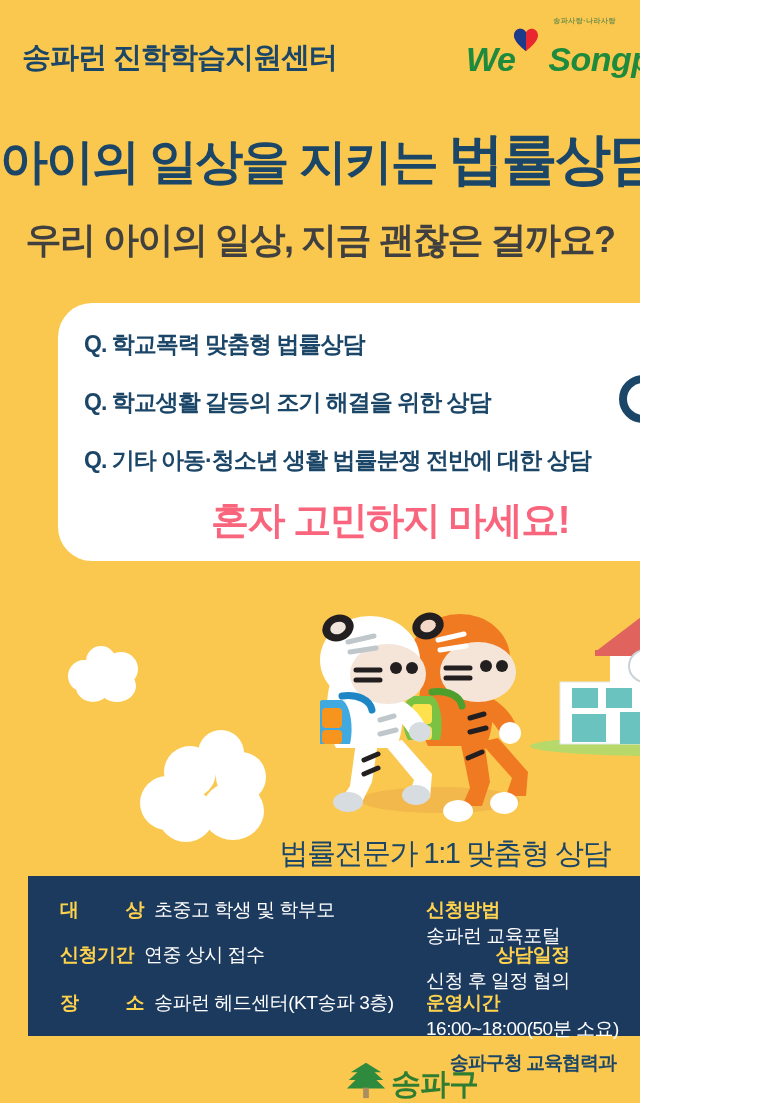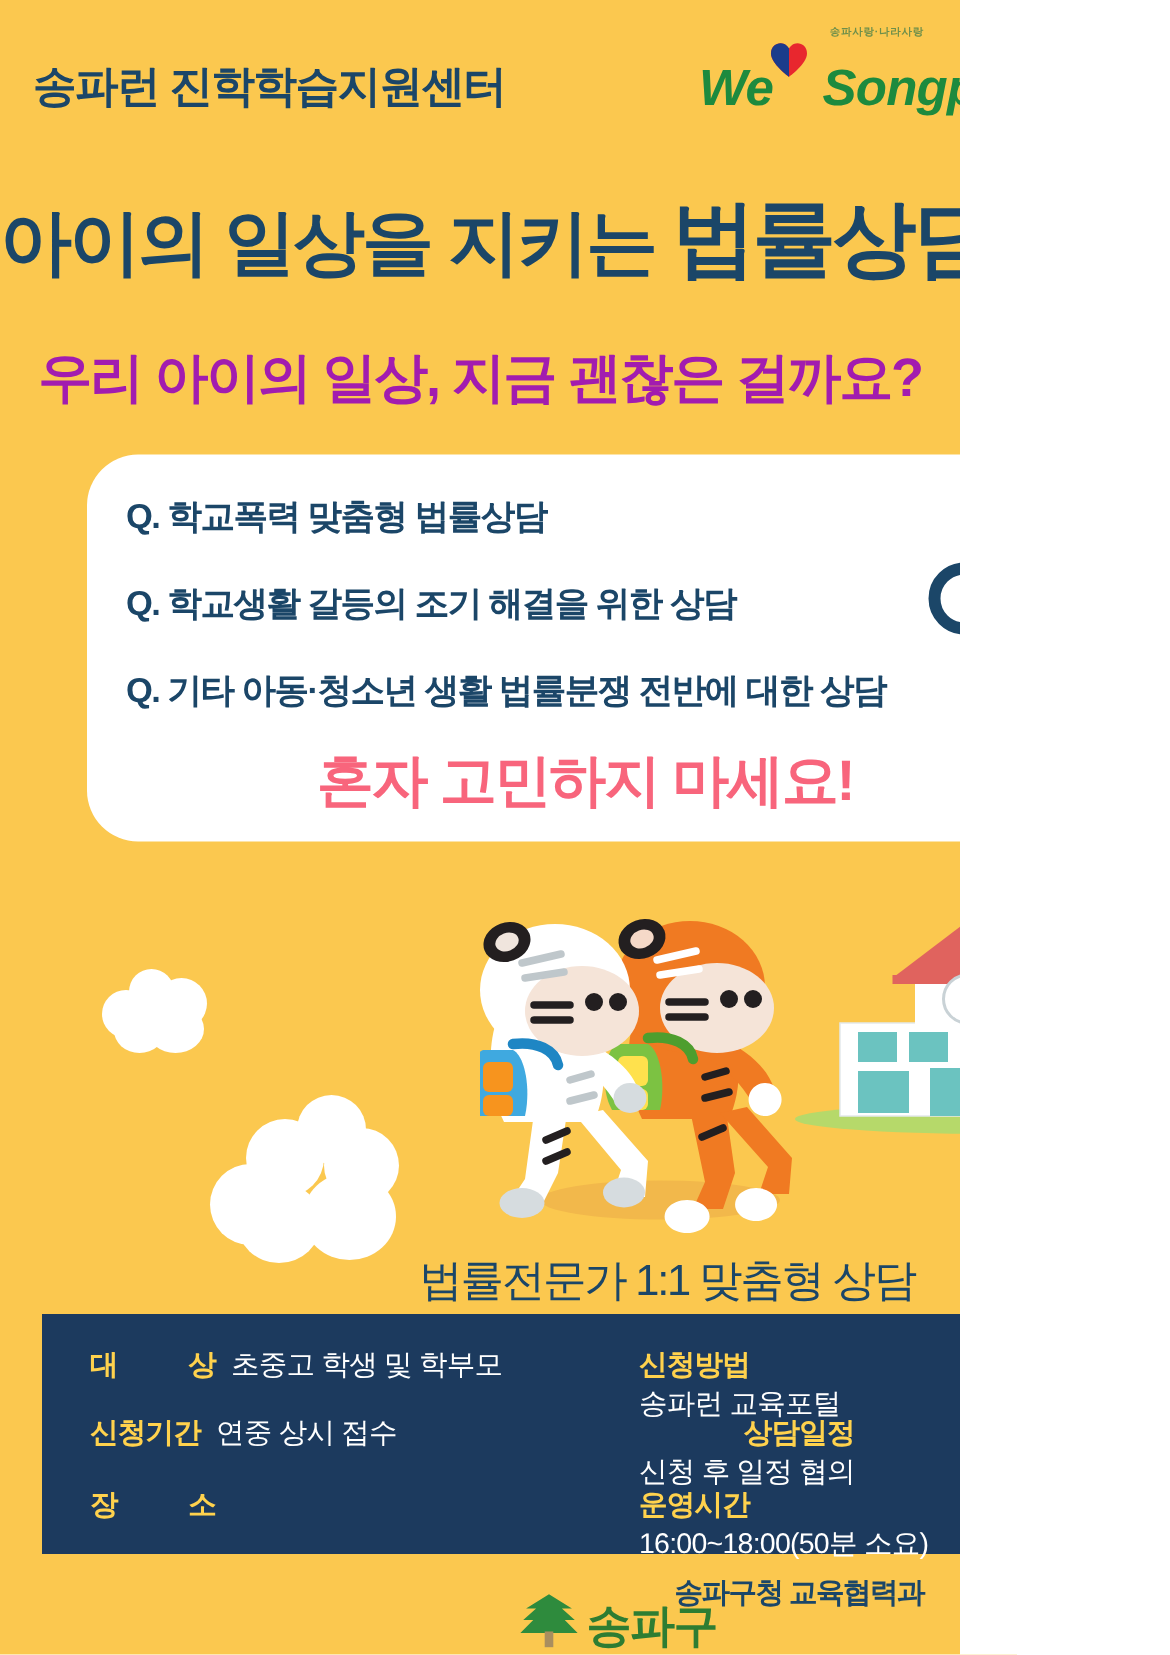--- a/index.html
+++ b/index.html
@@ -84,24 +84,23 @@
     letter-spacing: -2.5px;
   }
   .sub-title {
     position: absolute;
     left: 0;
     right: 0;
     top: 216px;
     text-align: center;
     font-size: 36px;
     font-weight: 700;
-    color: #a21caf;
+    color: #404040;
     letter-spacing: -1.5px;
     white-space: nowrap;
-    margin-top: 12px;
   }
 
   
   .qcard {
     position: absolute;
     left: 58px;
     top: 303px;
     width: 664px;
     height: 258px;
     background: #FFFFFF;
@@ -444,20 +443,21 @@
     </div>
     <div class="info-row col-l row-2">
       <span class="info-label">신청기간</span>
       <span class="info-value">연중 상시 접수</span>
     </div>
     <div class="info-row col-l row-3">
       <span class="info-label spread">
           <span>장</span>
           <span>소</span>
         </span>
+      <span class="info-value">송파런 헤드센터(KT송파 3층)</span>
     </div>
 
     <div class="info-row col-r row-1">
       <span class="info-label">신청방법</span>
       <span class="info-value">송파런 교육포털</span>
     </div>
     <div class="info-row col-r row-2">
       <span class="info-label">상담일정</span>
       <span class="info-value">신청 후 일정 협의</span>
     </div>

